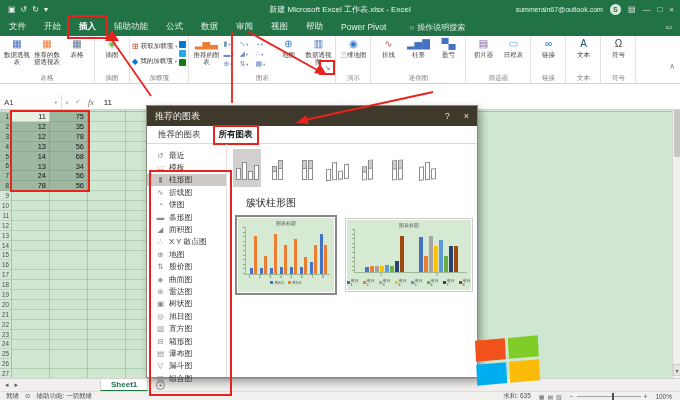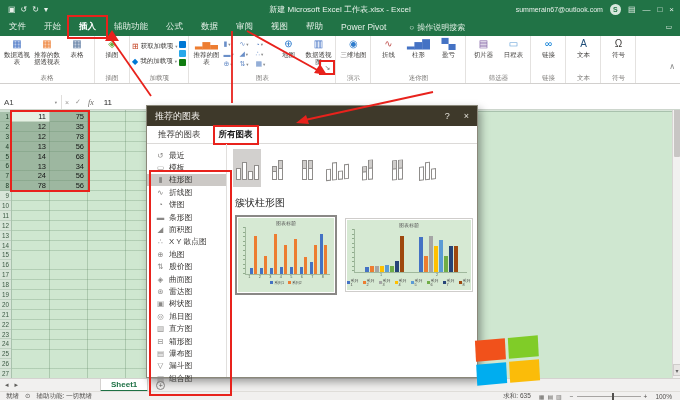--- a/index.html
+++ b/index.html
@@ -88,21 +88,21 @@
 .sitem .sic{width:9px;font-size:7.5px;color:#8a8886;text-align:center}
 .sitem.sel{background:#ccc9c6}
 .dcontent{flex:1;padding:5px 4px 0 6px;position:relative}
 .subtypes{display:flex;gap:2px;height:40px}
 .thumb{width:28px;height:38px;display:flex;align-items:flex-end;justify-content:center;padding-bottom:7px}
 .thumb.sel{background:#d2d0ce}
 .tbars{display:flex;align-items:flex-end;gap:1px}
 .tbars.skew{transform:skewY(-6deg)}
 .tbar{width:5px;background:#fff;border:1px solid #8f8d8b;position:relative}
 .tseg{position:absolute;left:0;right:0;top:0;height:45%;background:#cfcdcb;border-bottom:1px solid #8f8d8b}
-.dheading{font-size:10px;color:#262626;margin:7px 0 5px 2px}
+.dheading{font-size:10px;color:#262626;margin:7px 0 5px 13px}
 .previews{display:flex;gap:8px;align-items:flex-start}
 .preview{border:1px solid #cfcdcb;padding:1px;background:#fff}
 .preview.sel{border:2px solid #8a8886;margin-left:2px}
 .preview.second{margin-top:3px}
 .mini{background:#d6e9d3;position:relative}
 .mtitle{text-align:center;font-size:5px;color:#5a5a5a;padding-top:2px}
 .mbody{display:flex;margin:1px 4px 0 5px}
 .yaxis{width:3px;border-right:1px solid #9fb89c;background:repeating-linear-gradient(to bottom,#8fac8c 0 1px,transparent 1px 4.6px)}
 .plot{flex:1;display:flex;align-items:flex-end;justify-content:space-around;border-bottom:1px solid #9fb89c;padding:0 2px}
 .grp{display:flex;align-items:flex-end;gap:1px}

